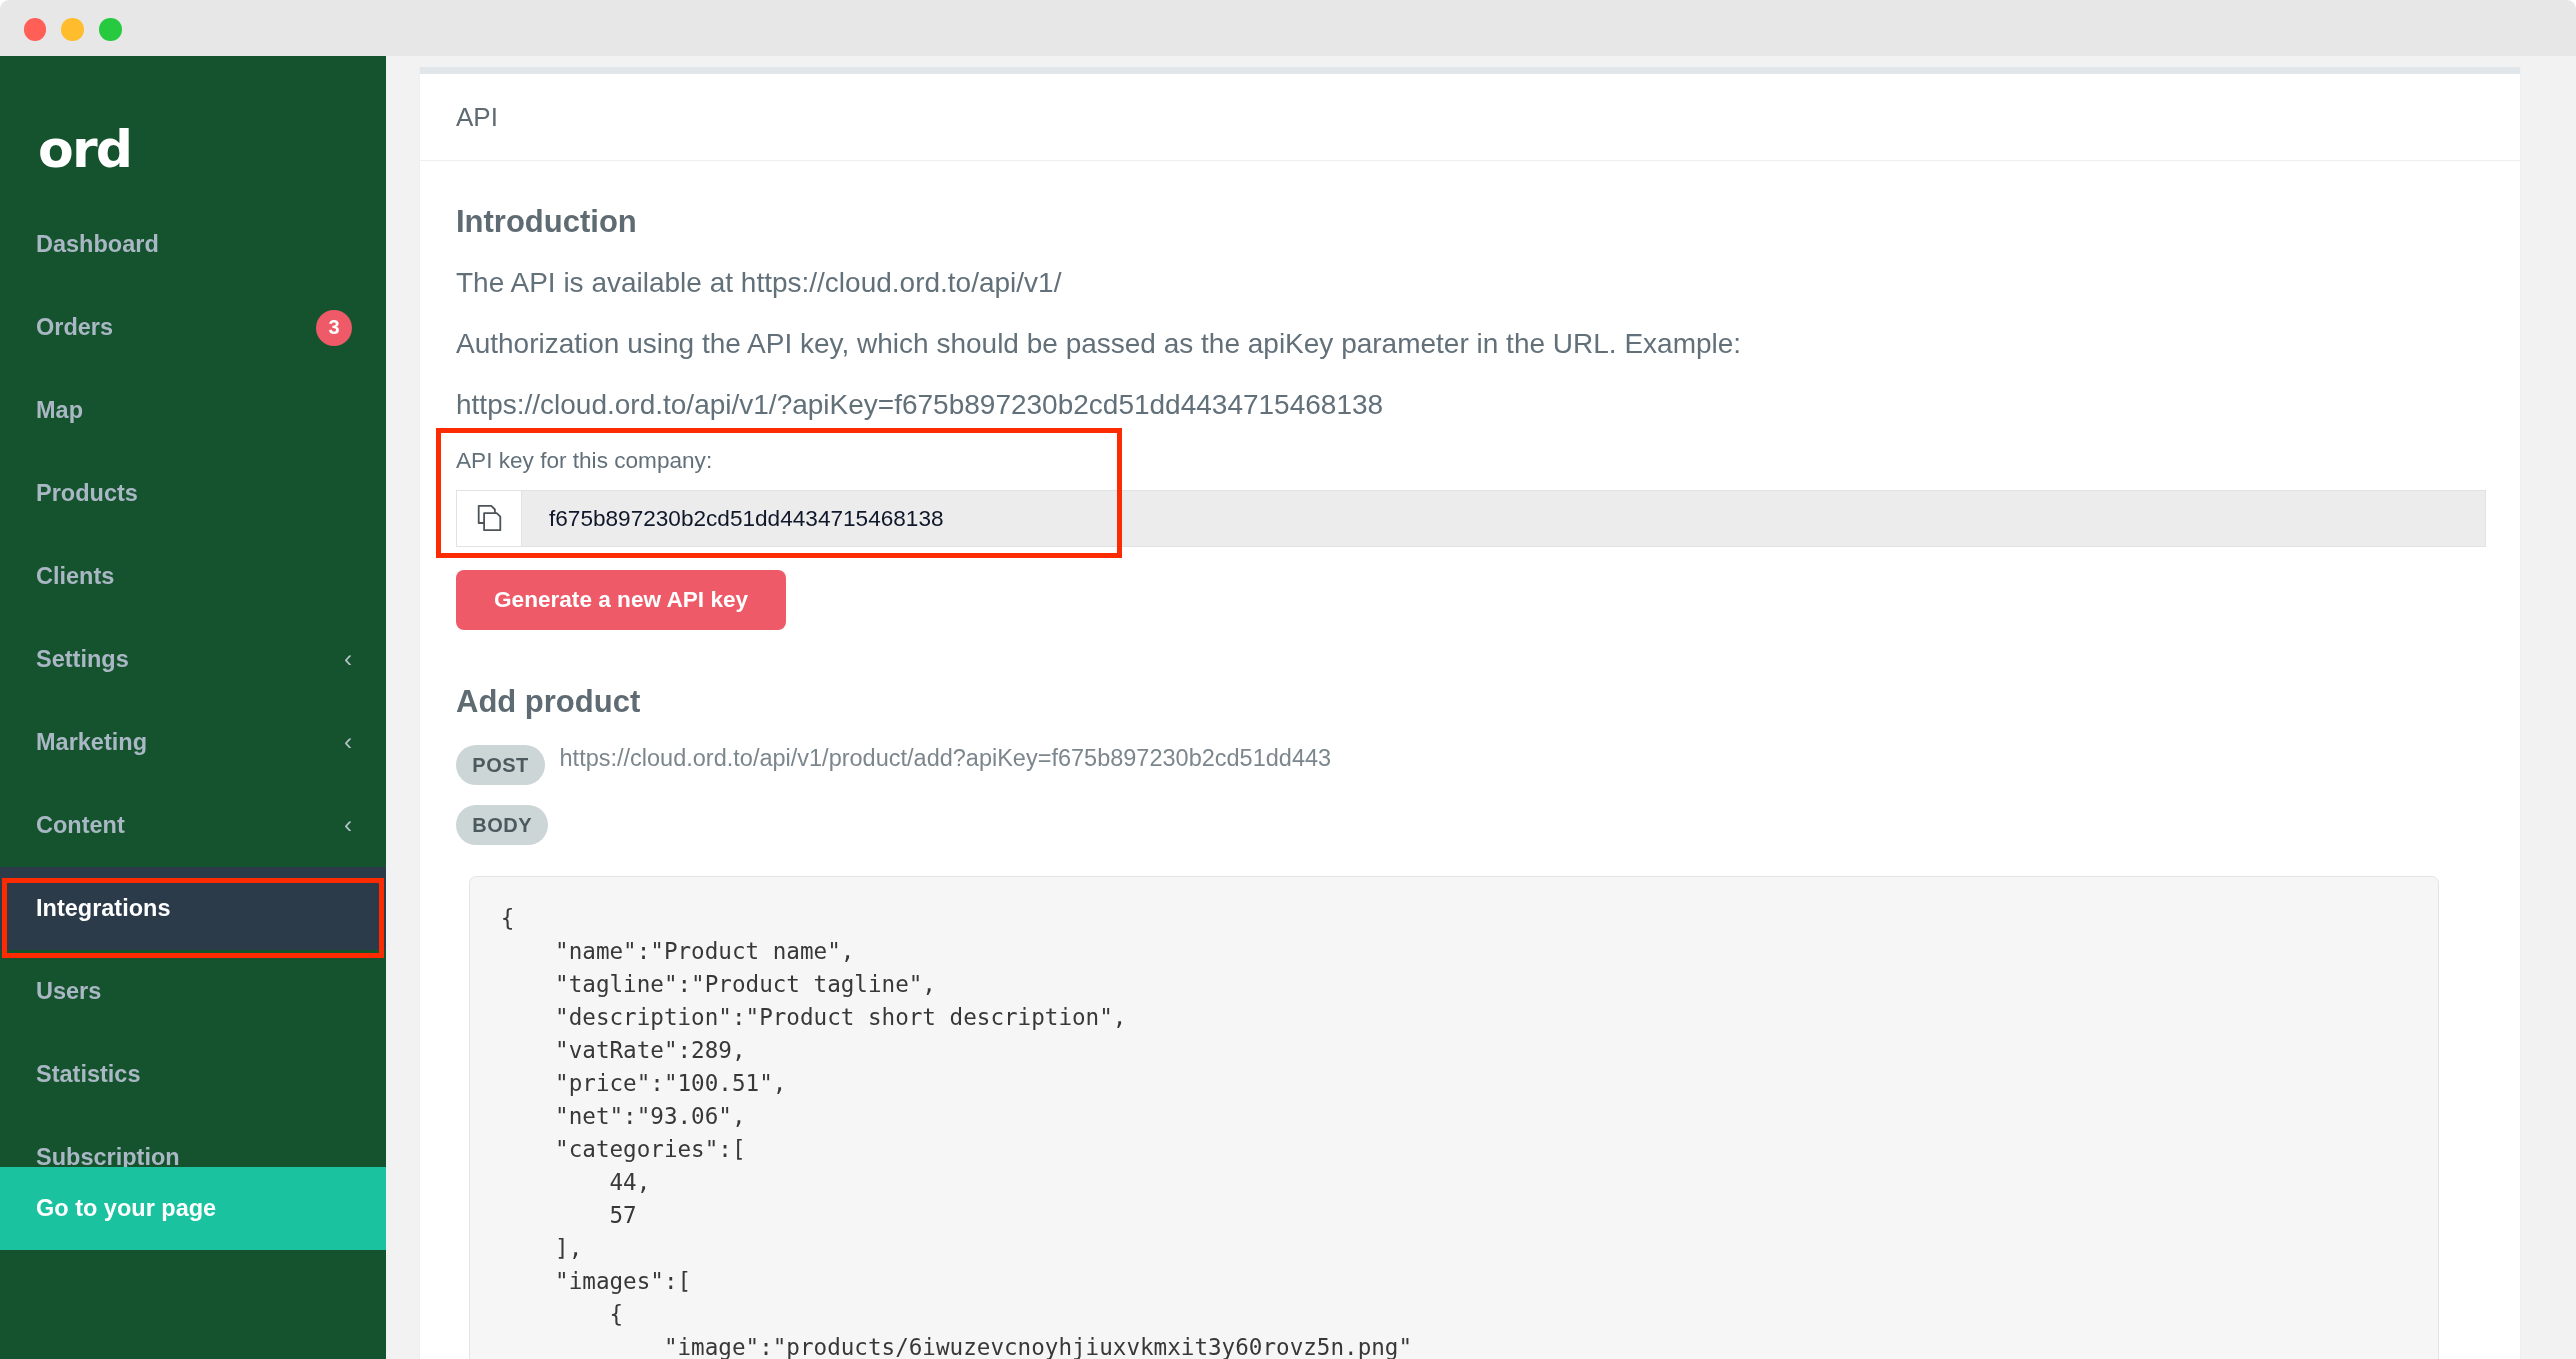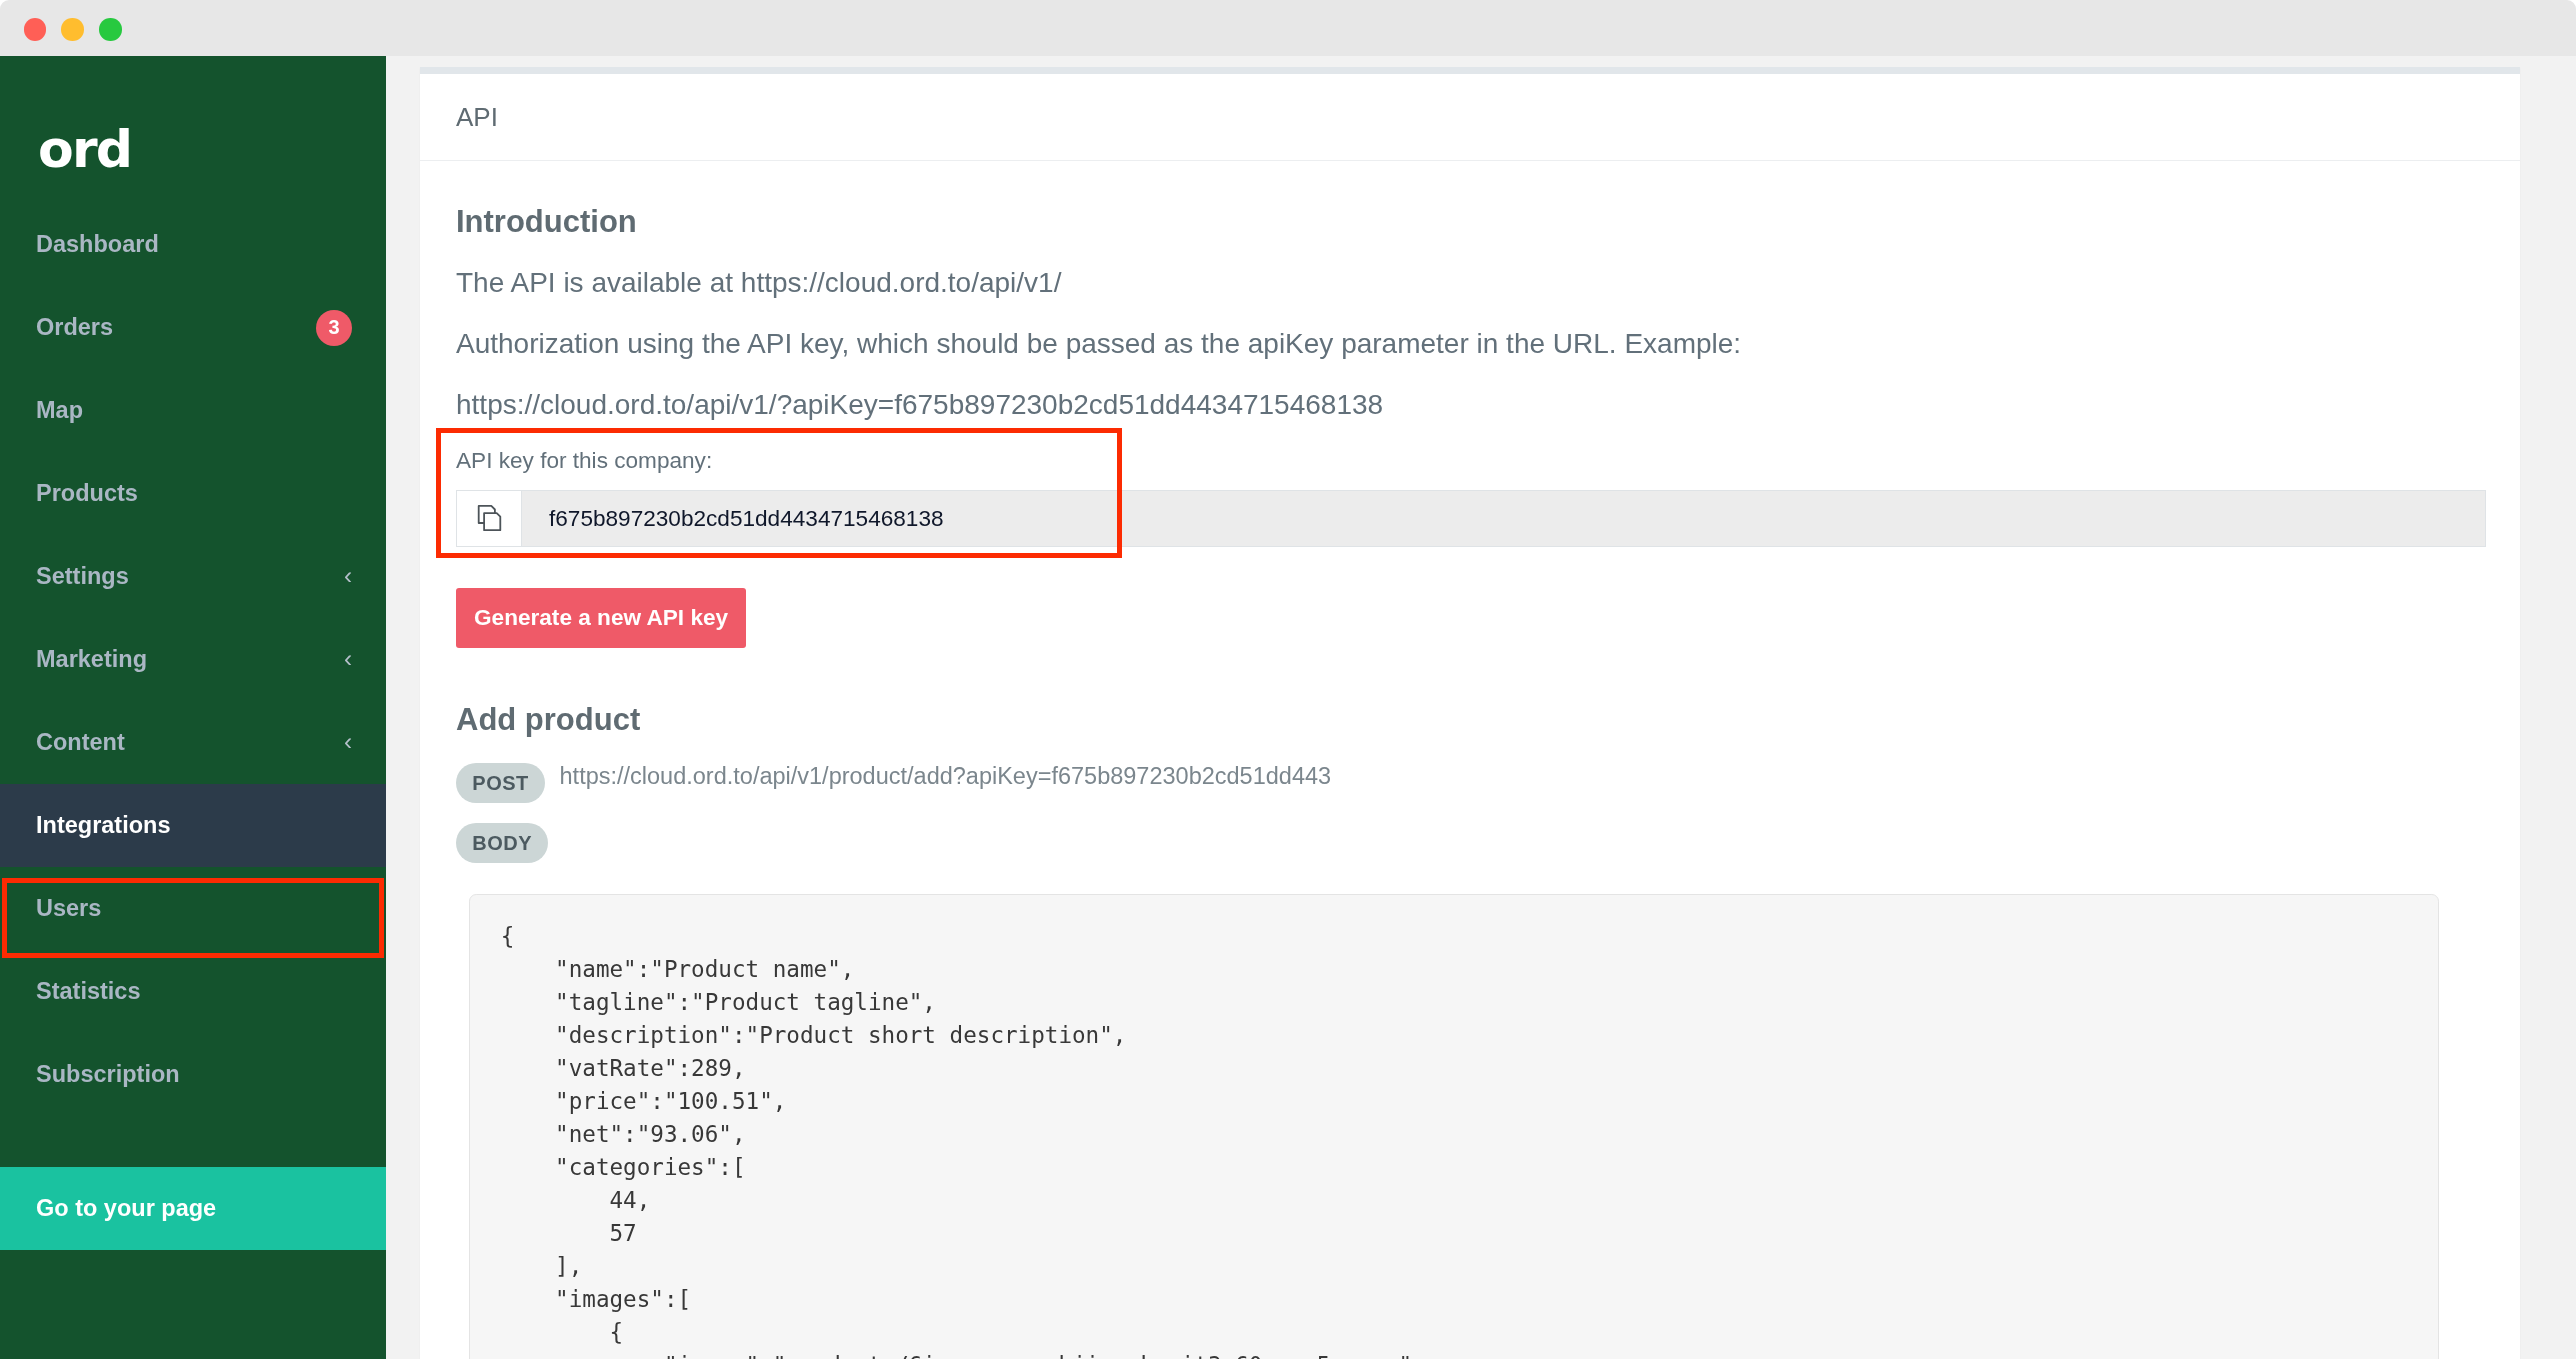--- a/index.html
+++ b/index.html
@@ -216,32 +216,32 @@
   }
   #apikey-highlight {
     position: absolute;
     left: -20px; top: -20px;
     width: 686px; height: 130px;
     border: 5.4px solid #fc2b02;
     pointer-events: none;
   }
 
   #generate-key-btn {
-    margin-top: 41px;
+    margin-top: 23px;
     display: inline-flex;
     align-items: center;
     justify-content: center;
     height: 60px;
-    padding: 0 18px;
+    padding: 0 38px;
     background: #ef5a68;
     color: #ffffff;
     font-size: 22.6px;
     font-weight: 700;
     border: none;
-    border-radius: 3px;
+    border-radius: 8px;
     cursor: pointer;
     font-family: "Liberation Sans", sans-serif;
   }
 
   #addproduct-section {
     margin-top: 54px;
   }
   .endpoint-row {
     display: flex;
     align-items: flex-start;
@@ -312,20 +312,23 @@
       </div>
 
       <div class="nav-item">
         <span class="nav-label">Map</span>
       </div>
 
       <div class="nav-item">
         <span class="nav-label">Products</span>
       </div>
 
+      <div class="nav-item">
+        <span class="nav-label">Clients</span>
+      </div>
 
       <div class="nav-item">
         <span class="nav-label">Settings</span>
         <span class="nav-chevron">‹</span>
       </div>
 
       <div class="nav-item">
         <span class="nav-label">Marketing</span>
         <span class="nav-chevron">‹</span>
       </div>

